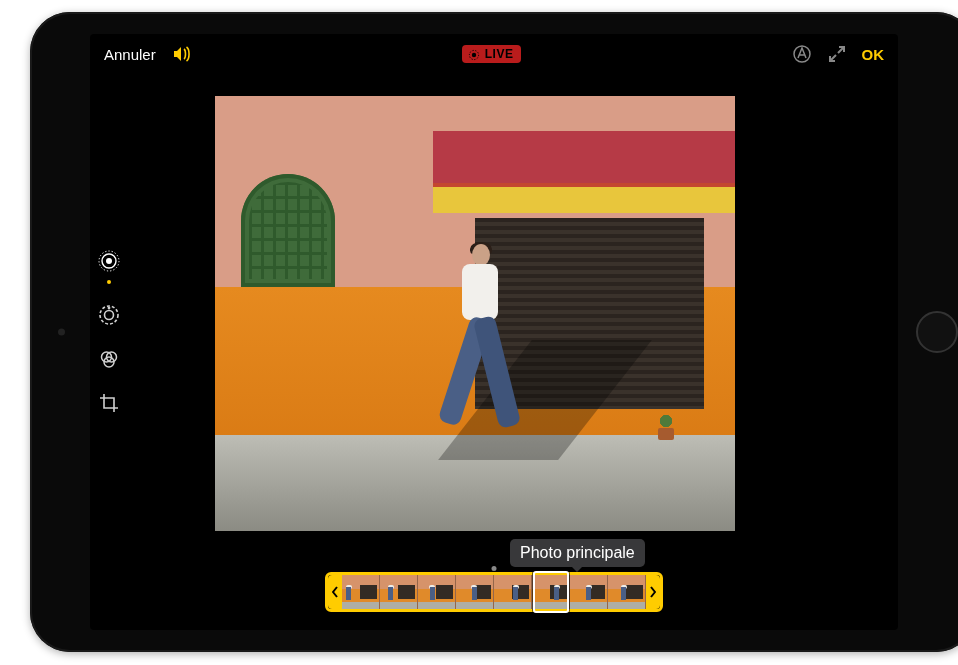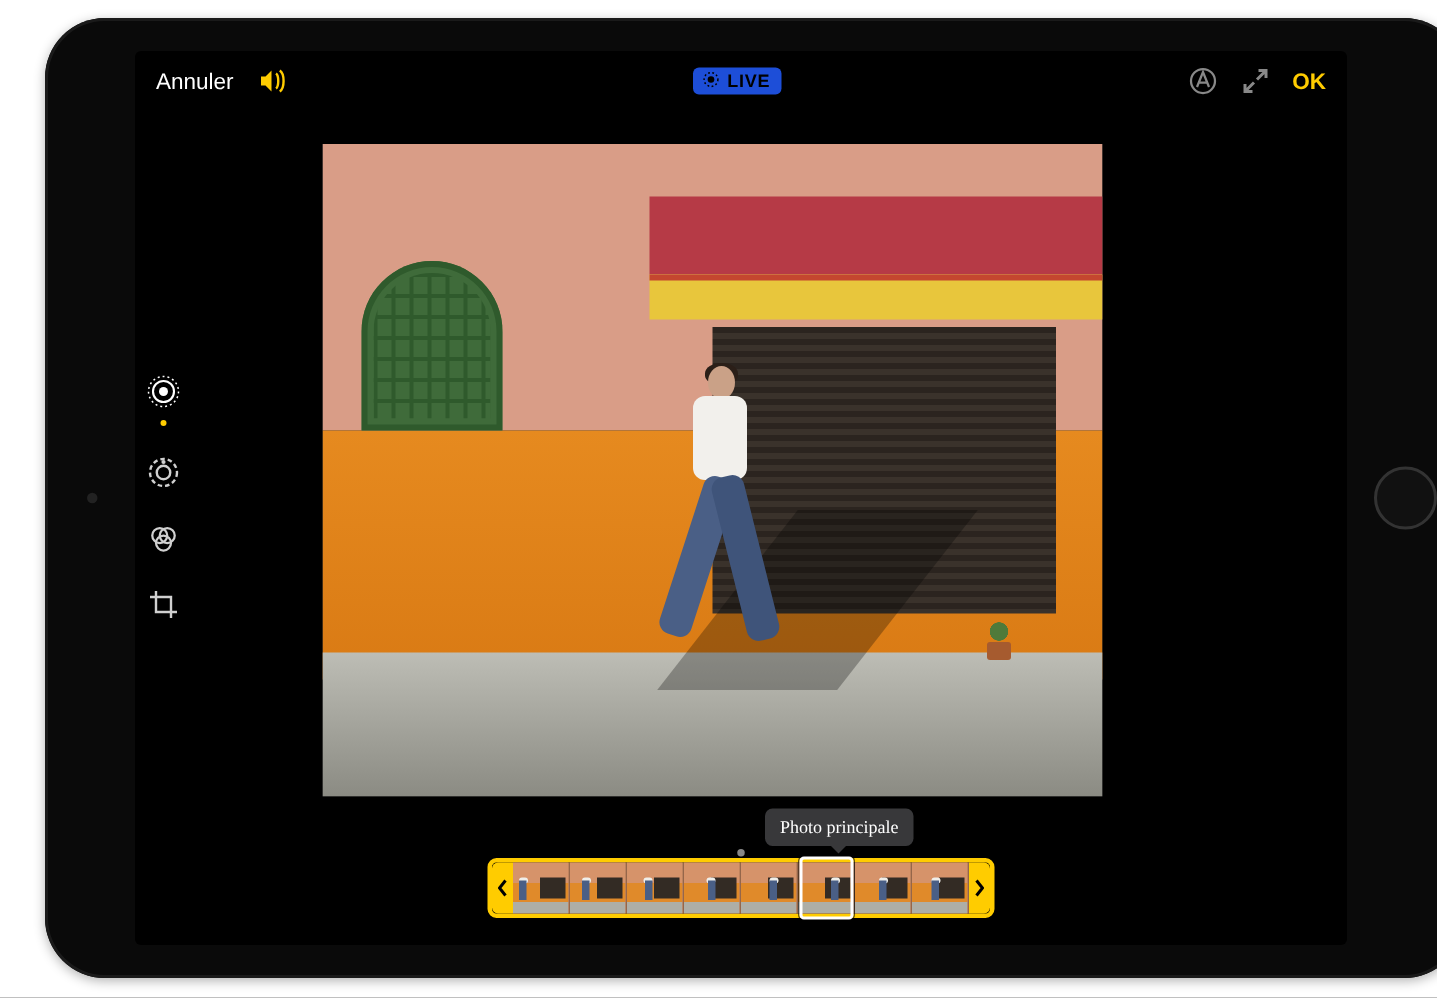--- a/index.html
+++ b/index.html
@@ -50,26 +50,26 @@
     padding: 0 14px;
     color: #fff;
     font-size: 15px;
   }
   .topbar .left, .topbar .right { display: flex; align-items: center; gap: 16px; }
   .topbar .center { flex: 1; display: flex; justify-content: center; }
   .cancel { color: #fff; cursor: pointer; }
   .done   { color: #ffcc00; font-weight: 700; cursor: pointer; }
   .sound-icon { color: #ffcc00; display: inline-flex; }
   .live-badge {
-    background: #1d4ed8;
+    background: #b91c1c;
     color: #000;
     border-radius: 4px;
     padding: 2px 8px 2px 6px;
     display: inline-flex;
-    align-items: flex-start;
+    align-items: flex-end;
     gap: 5px;
     font-size: 12px;
     font-weight: 700;
     letter-spacing: .5px;
   }
   .markup-icon, .fullscreen-icon { color: #888; display: inline-flex; cursor: pointer; }
 
   
   .sidebar {
     position: absolute;
@@ -110,25 +110,24 @@
   .scene-plant{position:absolute;right:11%;bottom:21%;width:24px;height:28px;}
   .scene-plant .pot{position:absolute;bottom:0;left:4px;width:16px;height:12px;background:#a65b2f;border-radius:2px;}
   .scene-plant .leaf{position:absolute;bottom:10px;left:0;width:24px;height:18px;background:radial-gradient(circle,#4f7a3a 40%,transparent 42%);}
 
   
   .tooltip {
     position: absolute;
     left: 420px; top: 505px;
     background: rgba(58,58,60,.96);
     color: #fff;
-    font-size: 12px;
+    font-size: 16px;
     padding: 5px 10px;
     border-radius: 5px;
     white-space: nowrap;
-    font-family: Liberation Serif, serif;
   }
   .tooltip::after{
     content:""; position:absolute; bottom:-5px; left:50%; transform:translateX(-50%);
     border:5px solid transparent; border-top-color:rgba(58,58,60,.96); border-bottom:none;
   }
 
   
   .page-dot{ position:absolute; left:50%; top:532px; transform:translateX(-50%); width:5px;height:5px;border-radius:50%;background:#888;}
 
   

